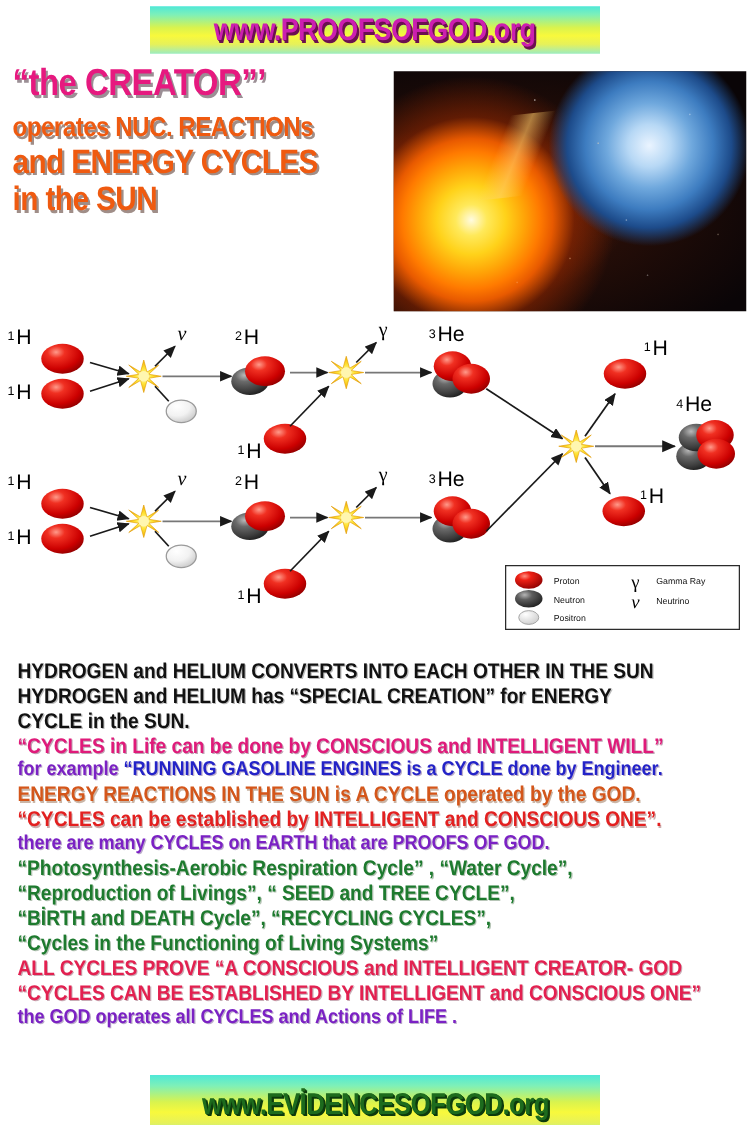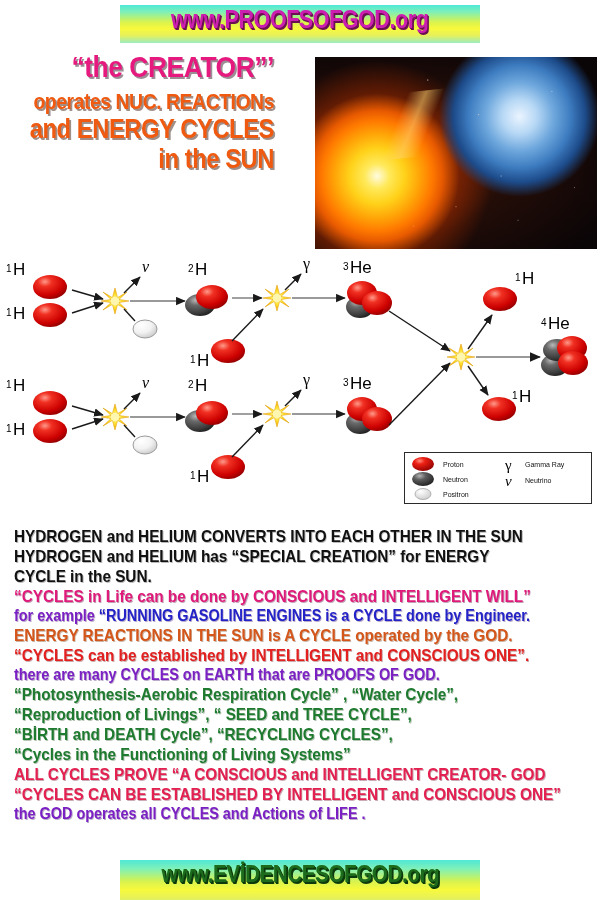--- a/index.html
+++ b/index.html
@@ -5,41 +5,41 @@
   html,body{margin:0;padding:0;background:#fff;}
   body{
     width:600px;height:900px;position:relative;overflow:hidden;
     font-family:"Liberation Sans", sans-serif;
     -webkit-font-smoothing:antialiased;
   }
 
   
   .banner{
     position:absolute;left:120px;width:360px;
-    display:flex;justify-content:center;
+    display:flex;align-items:center;justify-content:center;
     background:linear-gradient(180deg,#4fe8d8 0%,#7ef0b8 18%,#d9f34e 45%,#f8f93c 62%,#e6f15a 80%,#9cecc0 100%);
   }
   #top-banner{top:5px;height:38px;}
   #bottom-banner{top:860px;height:48px;}
   .banner-text{
     font-weight:bold;letter-spacing:-0.5px;
     font-family:"Liberation Sans Narrow","Liberation Sans",sans-serif;
     transform:scaleX(0.86);transform-origin:center;white-space:nowrap;
   }
   #top-banner .banner-text{
     font-size:25px;color:#cc1fb0;
     text-shadow:2px 2px 0 #6b1050, 1px 1px 0 #8a1468;
   }
   #bottom-banner .banner-text{
     font-size:24px;color:#1d6b1d;
     text-shadow:2px 2px 0 #0c3a0c, 1px 1px 0 #145214;
   }
 
   
-  #title-block{position:absolute;left:10px;top:52px;width:300px;text-align:right;}
+  #title-block{position:absolute;left:10px;top:52px;width:300px;}
   .title-line{
     font-weight:bold;white-space:nowrap;letter-spacing:-0.5px;
     font-family:"Liberation Sans Narrow","Liberation Sans",sans-serif;
     transform:scaleX(0.88);transform-origin:left center;
     line-height:1.0;
   }
   #title-creator{
     font-size:30px;color:#e6197f;
     text-shadow:2px 2px 0 #9b8f95;
     margin-bottom:9px;

